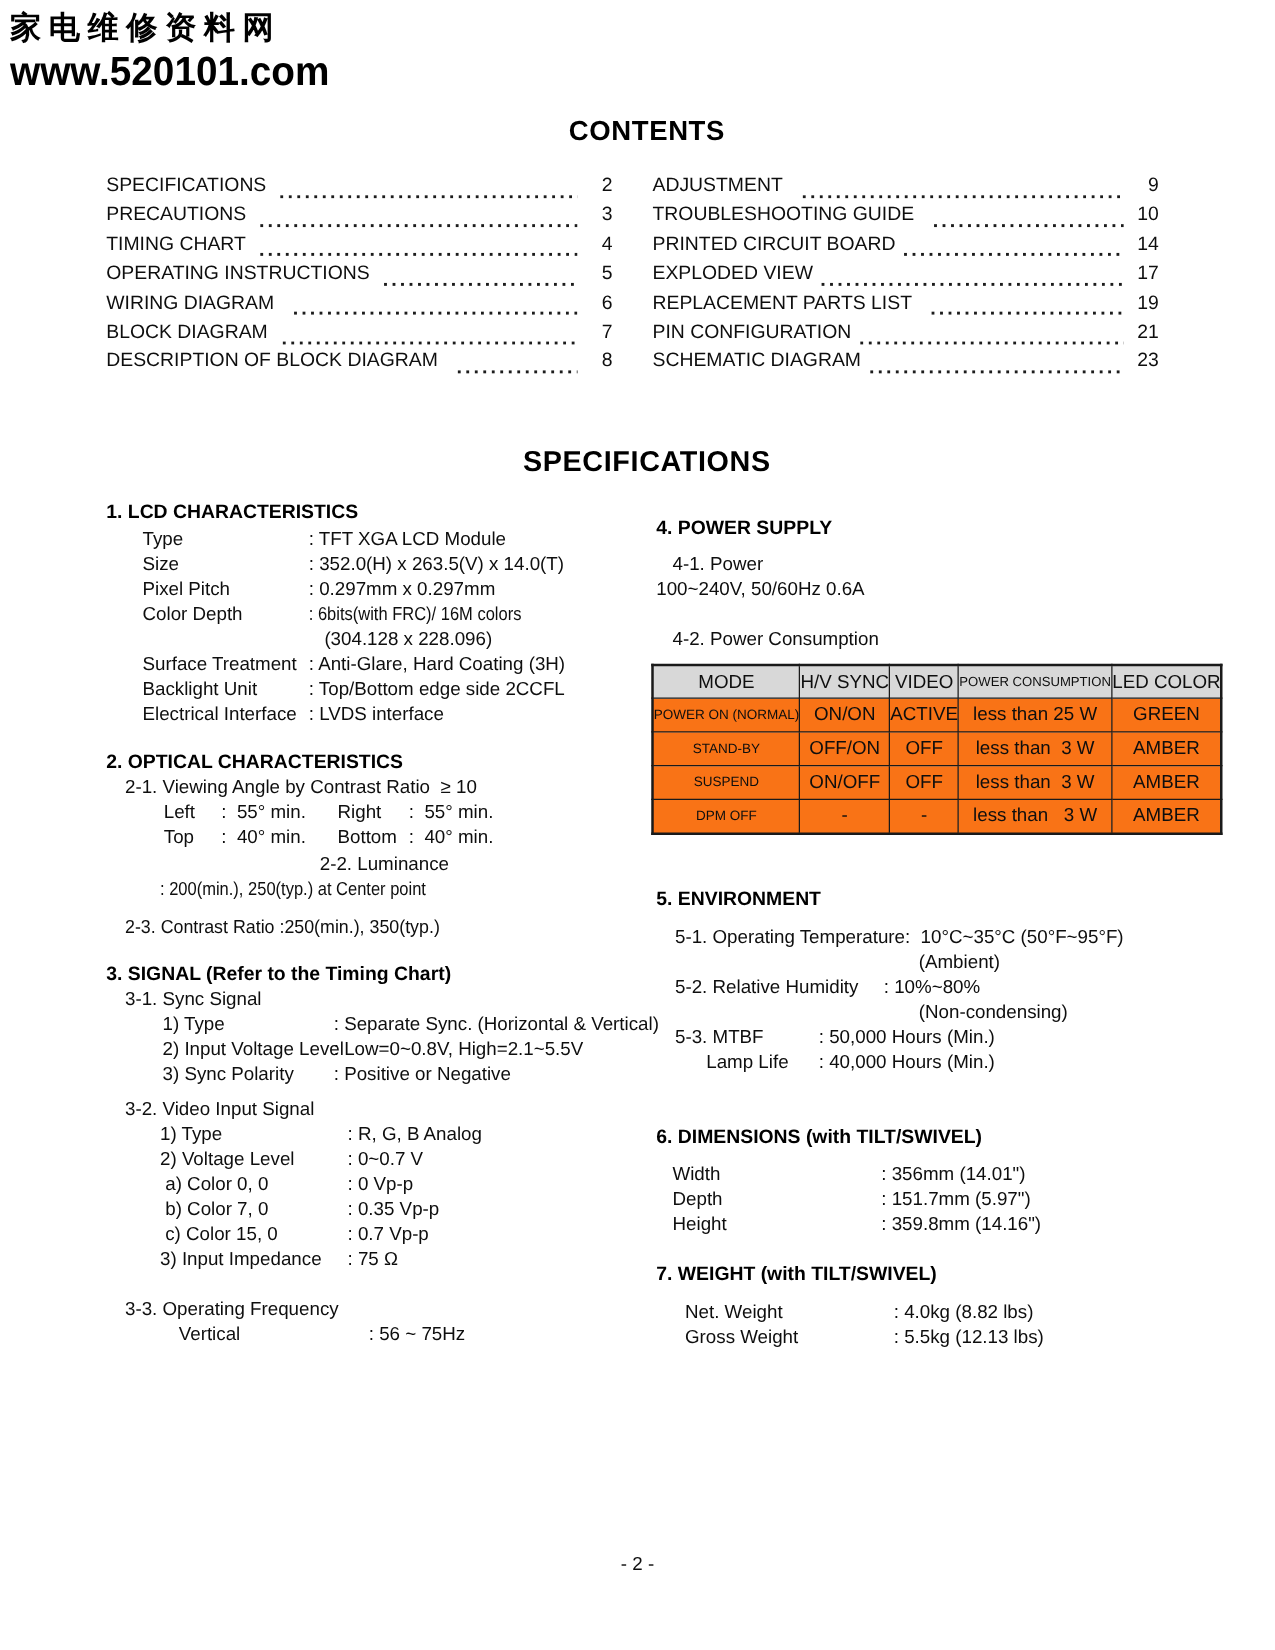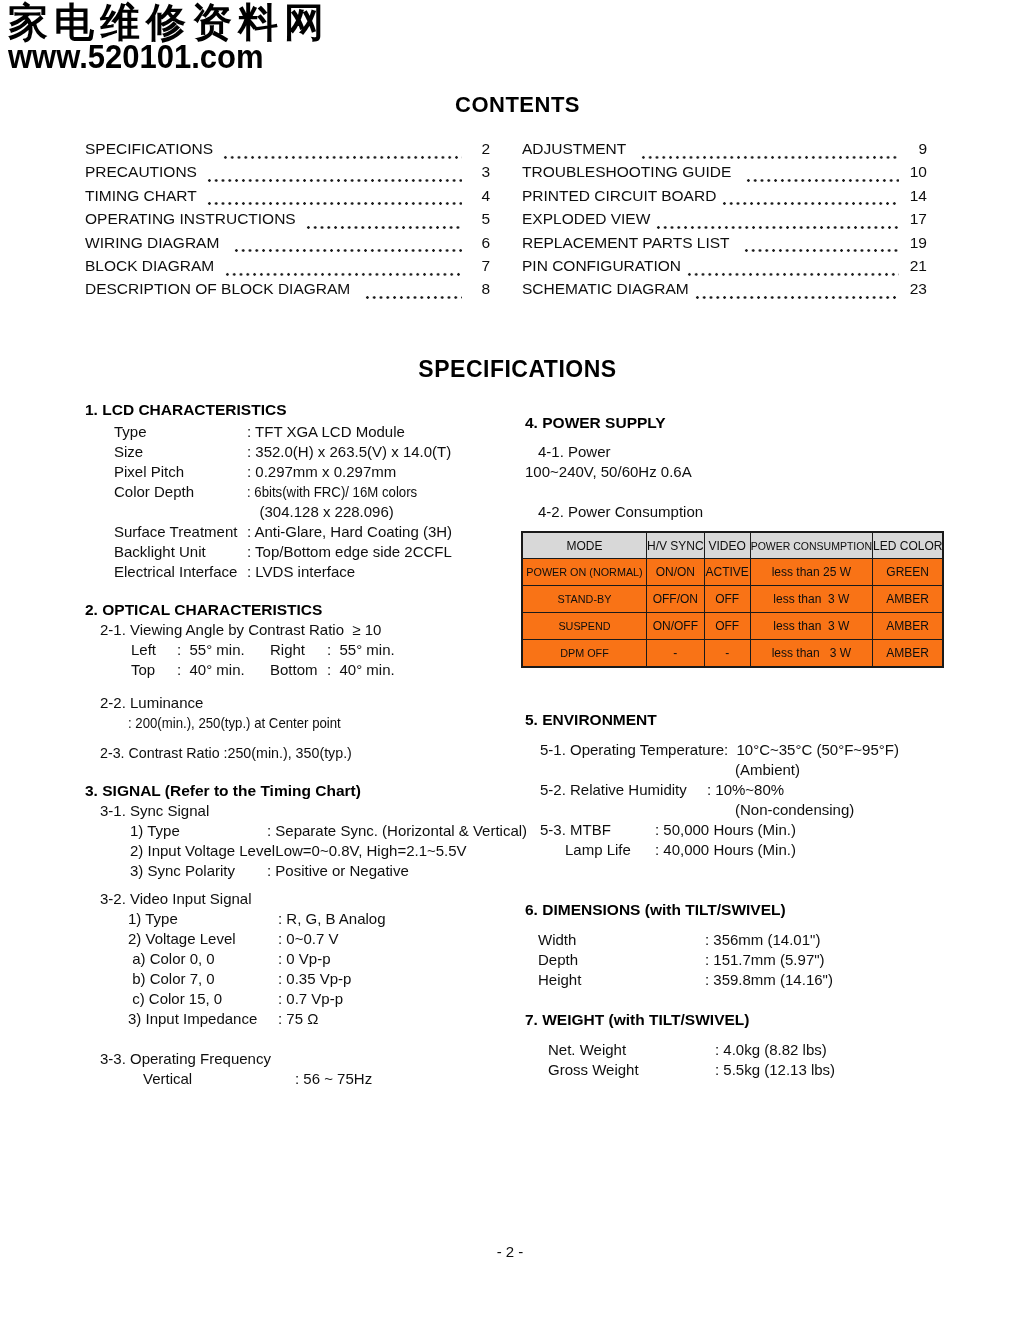--- a/index.html
+++ b/index.html
@@ -5,21 +5,21 @@
   html,body{margin:0;padding:0;background:#888;}
   .page{
     position:relative; width:1020px; height:1320px; background:#ffffff;
     font-family:"Liberation Sans","DejaVu Sans",sans-serif; color:#111;
     margin:0 auto; overflow:hidden;
   }
   
   .logo{position:absolute; left:8px; top:2px; width:300px;}
   .logo-cn{
     font-family:"DejaVu Serif","Liberation Serif",serif;
-    font-size:40px; font-weight:700; letter-spacing:6px; line-height:40px;
+    font-size:25px; font-weight:700; letter-spacing:6px; line-height:40px;
     white-space:nowrap; color:#000;
   }
   .logo-url{
     font-size:31px; font-weight:700; letter-spacing:0px; line-height:30px;
     white-space:nowrap; color:#000; transform:scaleY(1.05); transform-origin:left top;
   }
   
   .doc-title{position:absolute; left:15px; right:0; text-align:center; font-weight:700; color:#000;}
   #contents-title{top:92px; font-size:22px; letter-spacing:0.5px;}
   #spec-title{top:356px; font-size:23px; letter-spacing:0.5px;}
@@ -49,21 +49,21 @@
   .lcd-rows .lbl{width:133px;}
   .lcd-rows .kv:nth-child(4) .val{transform:scaleX(.88); transform-origin:left center; display:inline-block;}
   #h-optical{margin-top:18px;}
   #line21{margin-left:15px;}
   .ang-rows{margin-left:46px;}
   .ang-row{display:flex;}
   .ang-row .c1{width:46px; white-space:pre;}
   .ang-row .c2{width:93px; white-space:pre;}
   .ang-row .c3{width:57px; white-space:pre;}
   .ang-row .c4{white-space:pre;}
-  #line22{margin-left:15px; margin-top:13px;}
+  #line22{margin-left:15px; margin-top:2px;text-align:center;}
   #line22v{margin-left:43px; transform:scaleX(.88); transform-origin:left center; display:inline-block;}
   #line23{margin-left:15px; margin-top:10px; transform:scaleX(.95); transform-origin:left center; display:inline-block;}
   #h-signal{margin-top:18px;}
   #sub31{margin-left:15px;}
   .rows31{margin-left:45px;}
   .rows31 .lbl{width:137px;}
   #sub32{margin-left:15px; margin-top:8px;}
   .rows32{margin-left:43px;}
   .rows32 .lbl{width:150px;}
   #sub33{margin-left:15px; margin-top:20px;}
@@ -72,21 +72,21 @@
   
   #h-power{margin-top:8px;}
   #sub41{margin-left:13px; margin-top:9px;}
   #line41{}
   #sub42{margin-left:13px; margin-top:20px;}
   
   .ptable{border-collapse:collapse; margin-left:-4px; margin-top:9px; table-layout:fixed;
           border:2px solid #1a1a1a; background:#fff;}
   .ptable th,.ptable td{
     border:1.5px solid #1a1a1a; text-align:center; vertical-align:middle;
-    font-size:12px; font-weight:400; padding:0; white-space:pre; color:#0e0e0e;
+    font-size:15px; font-weight:400; padding:0; white-space:pre; color:#0e0e0e;
   }
   .ptable th{background:#d8d8d8; height:25px;}
   .ptable td{height:26px; background:#f97316;}
   .ptable .c0{width:123px;} .ptable .c1{width:55px;} .ptable .c2{width:45px;}
   .ptable .c3{width:121px;} .ptable .c4{width:67px;}
   .ptable th.c3{font-size:10.5px;}
   .ptable td.c0{font-size:10.8px;}
   #h-env{margin-top:42px;}
   .env{margin-left:15px; margin-top:10px;}
   .env .ind{margin-left:195px;}

